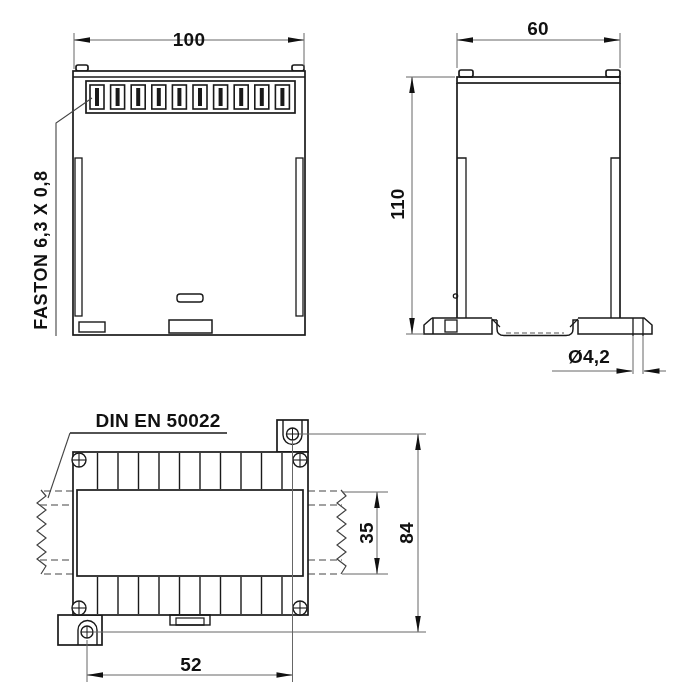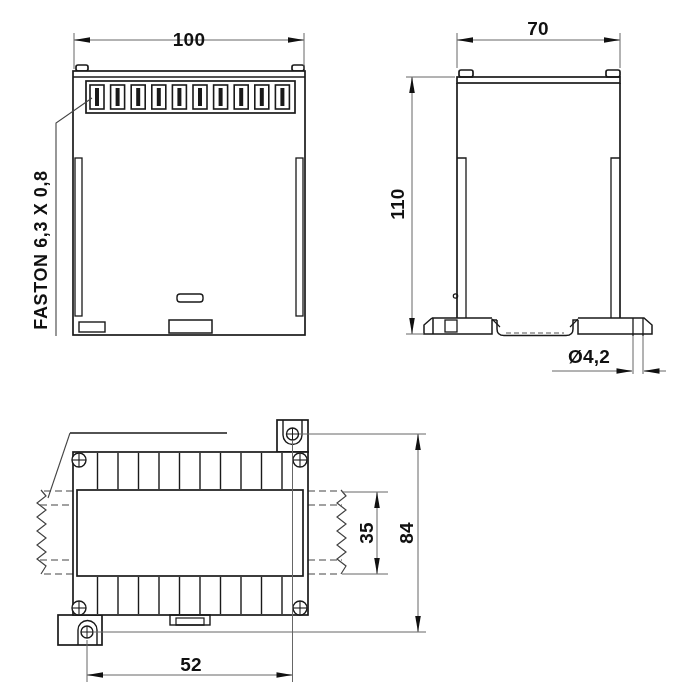--- a/index.html
+++ b/index.html
@@ -188,25 +188,26 @@
       <line x1="87" y1="675" x2="292.5" y2="675"></line>
       <polygon points="87,675 103,672.2 103,677.8" fill="#111111" stroke="none"></polygon>
       <polygon points="292.5,675 276.5,672.2 276.5,677.8" fill="#111111" stroke="none"></polygon>
     </g>
   </svg>
 
   <div class="lbl" style="left:189px;top:28px;margin-top:11px;">100</div>
 
   <div class="lbl vert small" style="left:41px;top:250px;">FASTON 6,3 X 0,8</div>
 
-  <div class="lbl" style="left:538px;top:28px;">70</div>
+  <div class="lbl" style="left:538px;top:28px;">60</div>
 
   <div class="lbl vert" style="left:397px;top:204px;">110</div>
 
   <div class="lbl" style="left:589px;top:356px;">Ø4,2</div>
 
+  <div class="lbl" style="left:158px;top:420px;">DIN EN 50022</div>
 
   <div class="lbl vert" style="left:366px;top:533px;">35</div>
 
   <div class="lbl vert" style="left:406px;top:533px;">84</div>
 
   <div class="lbl" style="left:191px;top:664px;">52</div>
 </div>
 
 </body></html>

